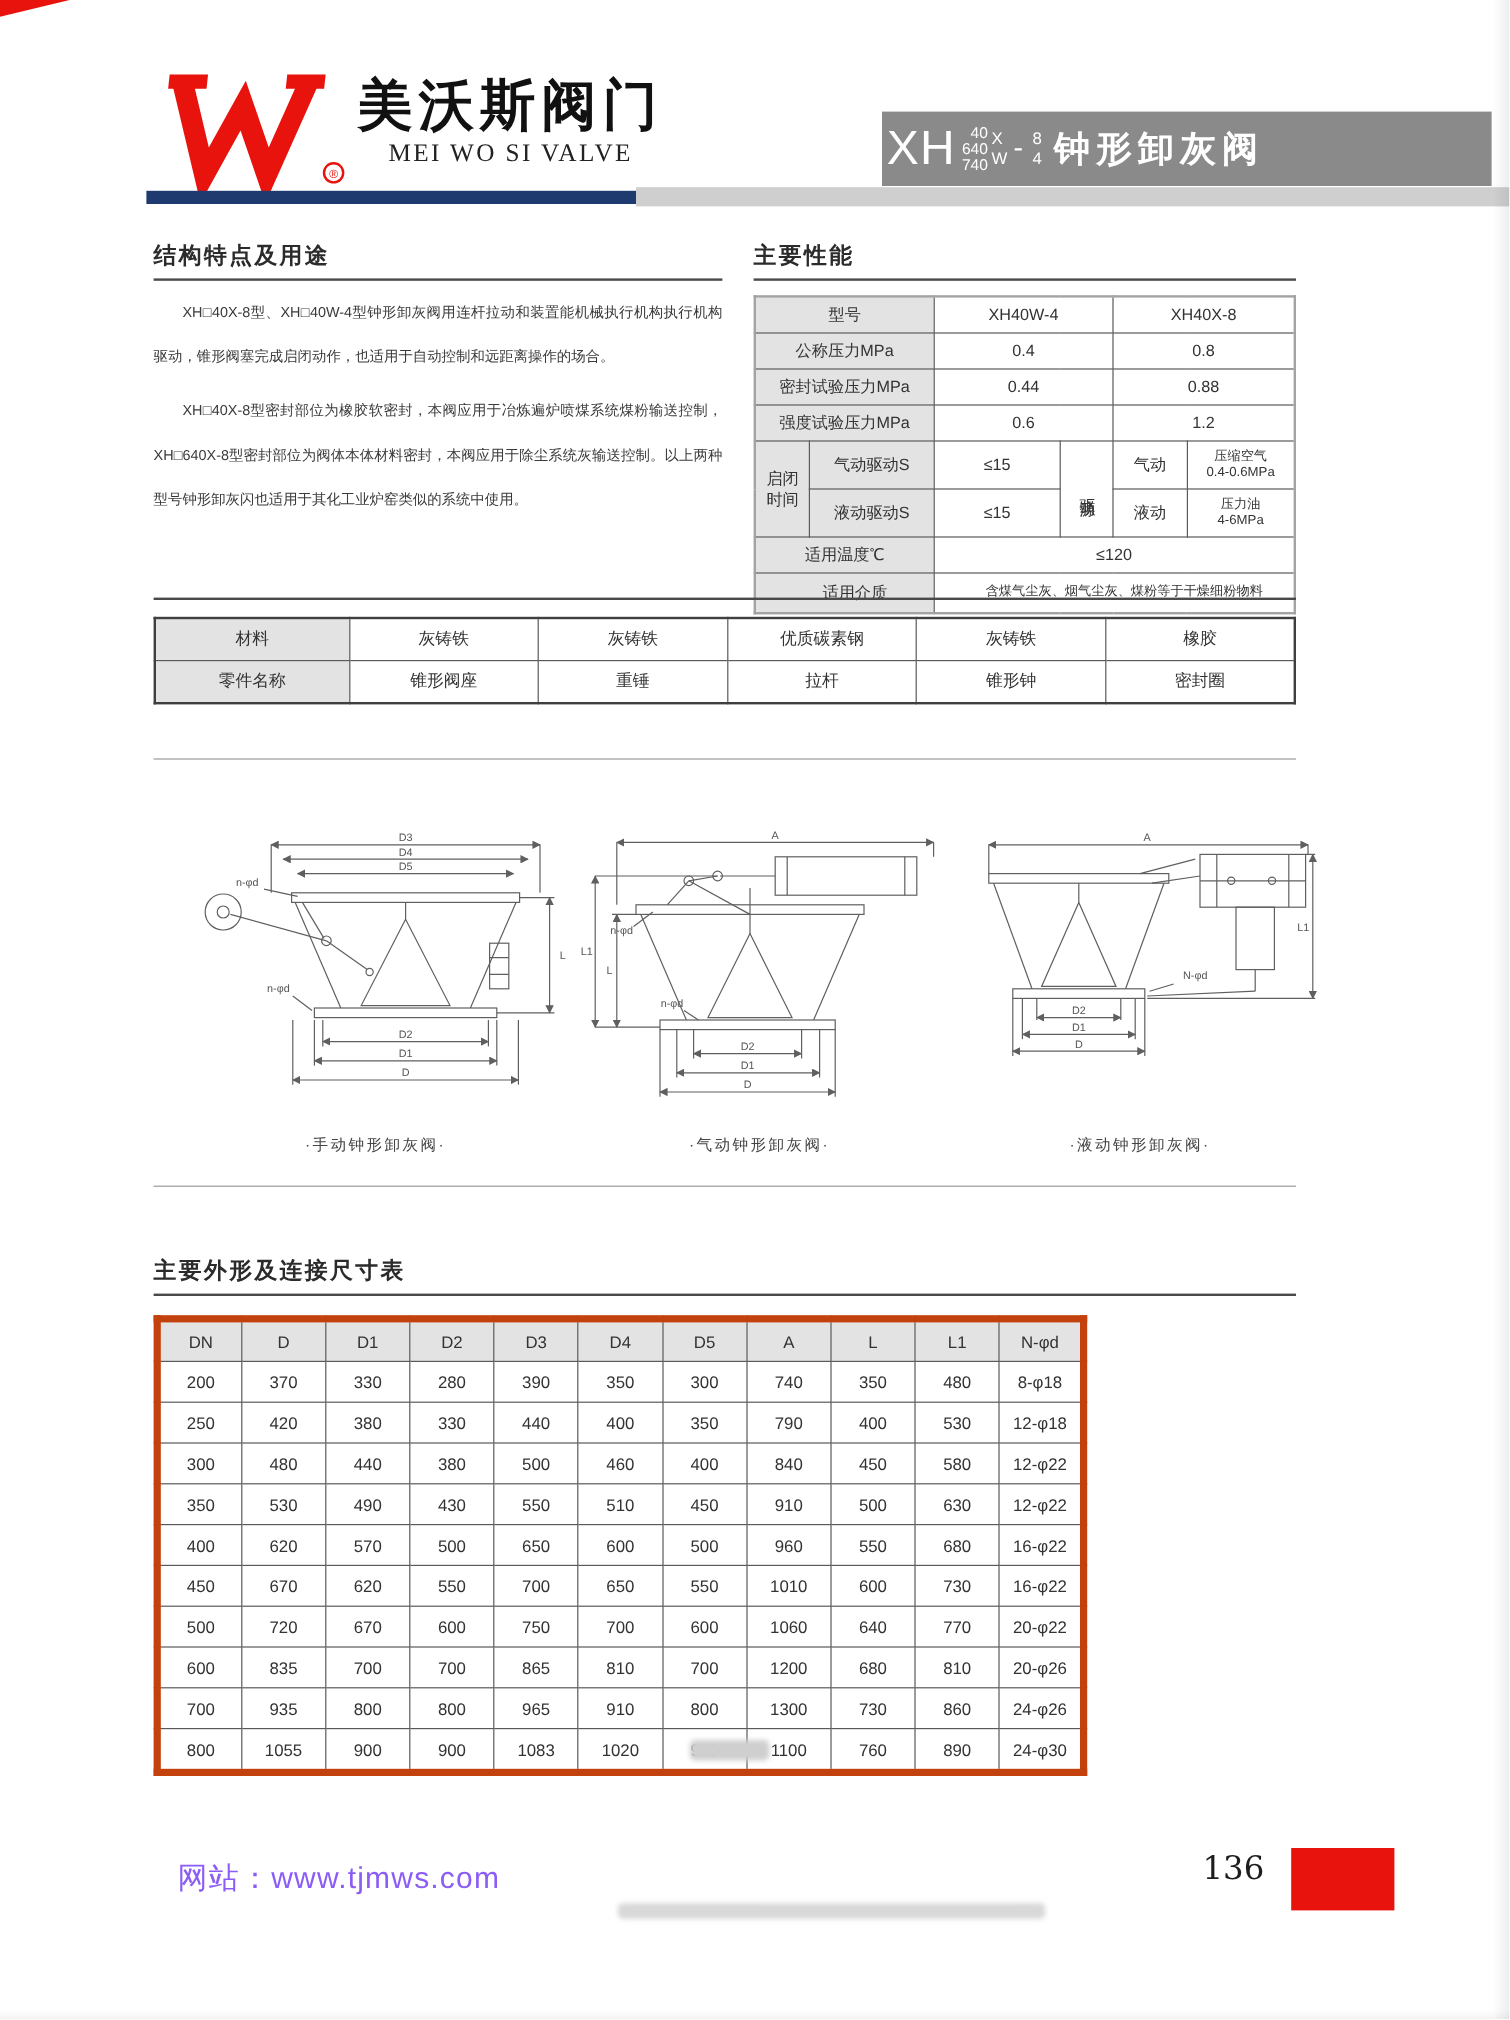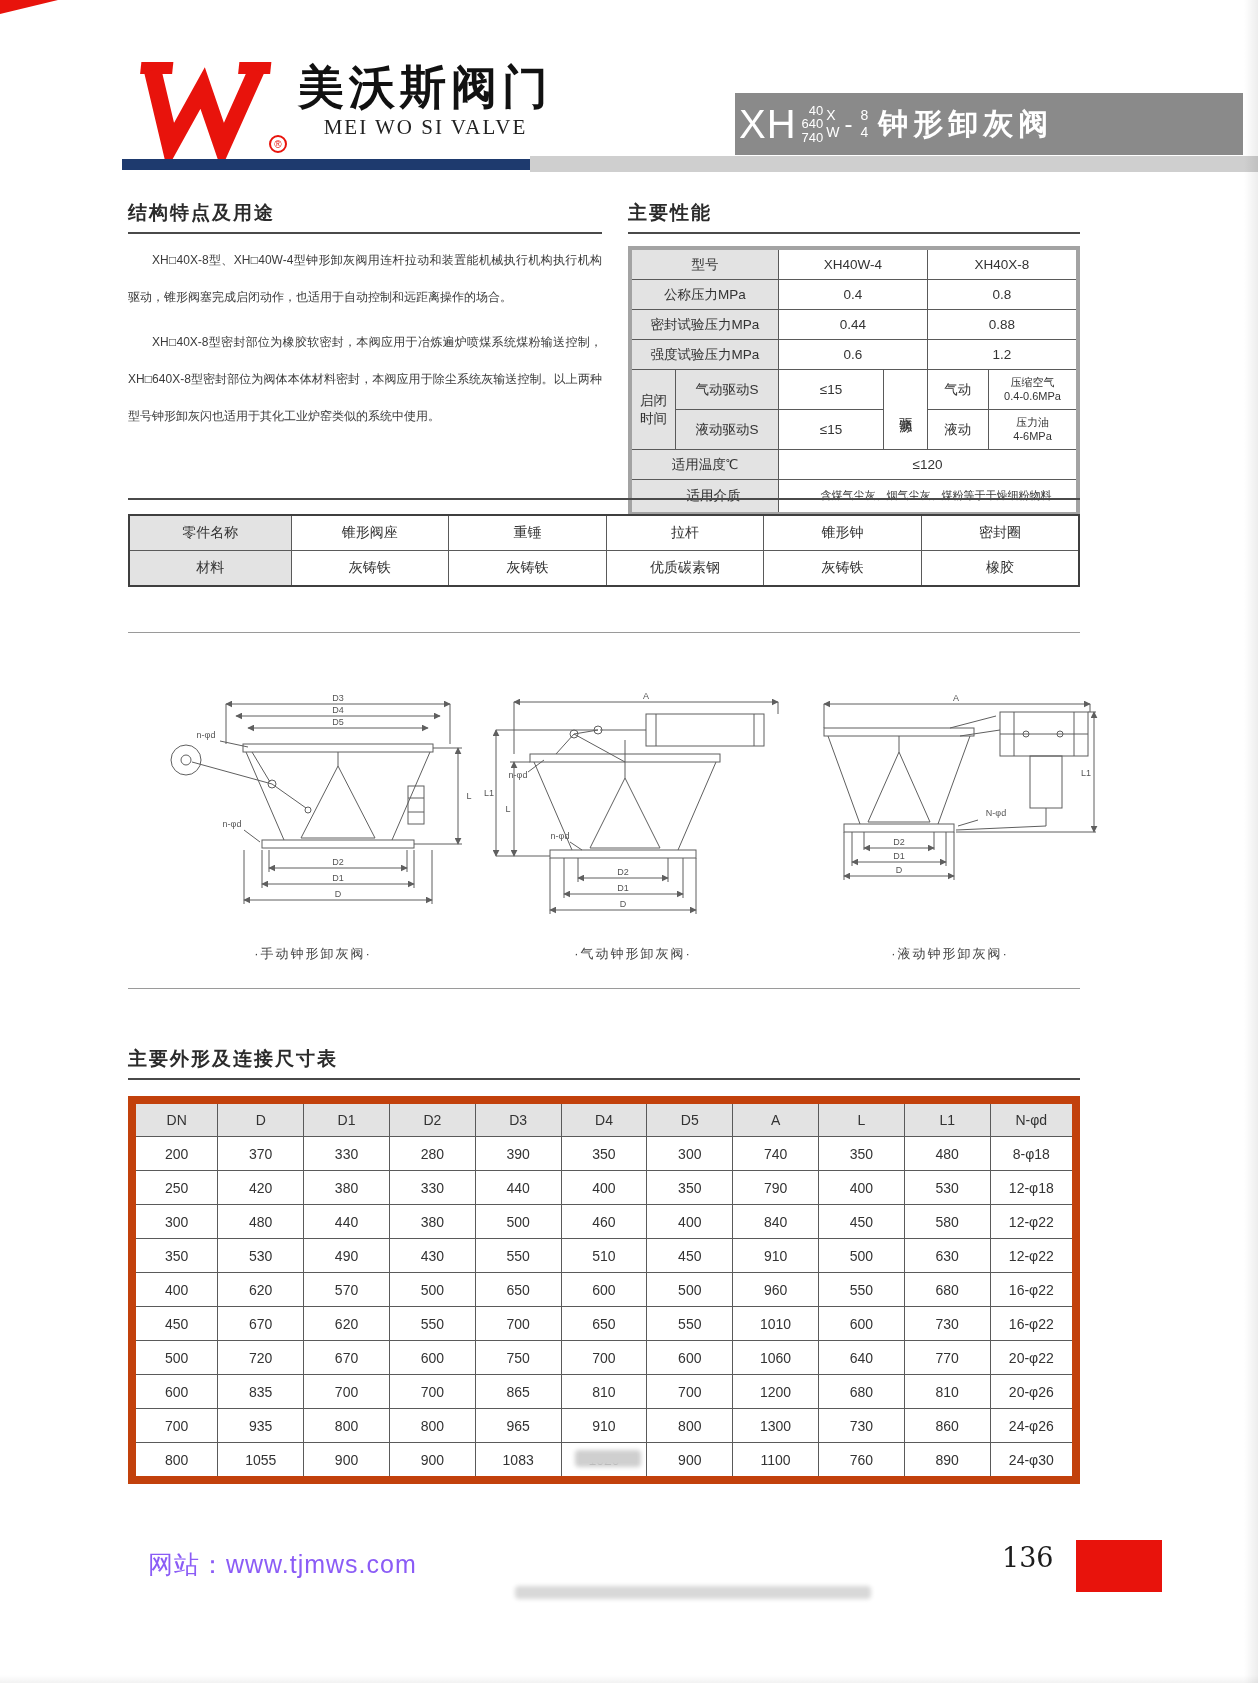--- a/index.html
+++ b/index.html
@@ -33,21 +33,21 @@
   
   .features{left:128px;top:200px;width:474px;}
   .features .sec-rule{width:474px;margin-top:6px;}
   .features p{font-size:12px;line-height:37px;text-align:justify;text-indent:2em;margin:8px 0 0 0;color:#3a3a3a;}
 
   
   .performance{left:628px;top:200px;width:524px;}
   .performance .sec-rule{width:452px;margin-top:6px;}
   table.grid{border-collapse:collapse;background:#fff;}
   table.grid td,table.grid th{border:1px solid #5a5a5a;text-align:center;vertical-align:middle;padding:1px 3px;}
-  .perf-table{width:452px;margin-top:12px;font-size:13.5px;border:4px solid #a3a3a3;}
+  .perf-table{width:452px;margin-top:12px;font-size:13.5px;border:2px solid #a3a3a3;}
   .perf-table .lbl{background:#e3e3e3;}
   .perf-table .h28 td{height:27px;}
   .perf-table .h38 td{height:37px;}
   .perf-table .h30 td{height:30px;padding-left:20px;}
   .perf-table .vert{writing-mode:vertical-rl;text-orientation:upright;font-size:13px;letter-spacing:1px;padding:2px 0;}
   .perf-table .sm{font-size:11px;line-height:1.25;}
 
   
   .materials{left:128px;top:492px;width:952px;}
   .materials .sec-rule{width:952px;margin-top:6px;}
@@ -59,21 +59,21 @@
 
   
   .drawing{top:690px;}
   .drawing svg{display:block;}
   .drawing-caption{text-align:center;font-size:13px;color:#444;letter-spacing:2px;margin-top:10px;}
   .dwg-text{font-size:9px;fill:#555;}
 
   
   .dimensions{left:128px;top:1046px;width:952px;}
   .dimensions .sec-rule{width:952px;margin-top:6px;}
-  .dim-table{width:952px;margin-top:16px;font-size:14px;border:8px solid #c2410c;table-layout:fixed;}
+  .dim-table{width:778px;margin-top:16px;font-size:14px;border:6px solid #c2410c;table-layout:fixed;}
   .dim-table th{background:#e3e3e3;font-weight:normal;height:30px;}
   .dim-table td{height:31px;color:#333;}
 
   
   .website{left:148px;top:1548px;font-size:25px;color:#8b5cf6;letter-spacing:1px;}
   .page-num{left:1002px;top:1542px;font-family:"DejaVu Serif",serif;font-size:27px;color:#1d1d1d;}
   .red-block{left:1076px;top:1540px;width:86px;height:52px;background:#e8130c;}
   .smudge1{left:575px;top:1450px;width:66px;height:17px;background:#cfcfcf;filter:blur(2px);border-radius:4px;}
   .smudge2{left:515px;top:1586px;width:356px;height:13px;background:#d8d8d8;filter:blur(2px);border-radius:4px;}
   .edge-right{right:0;top:0;width:14px;height:1683px;background:linear-gradient(to right,rgba(0,0,0,0),rgba(0,0,0,0.07));}
@@ -205,34 +205,34 @@
       <colgroup>
           <col style="width:162px">
           <col>
           <col>
           <col>
           <col>
           <col>
         </colgroup>
       <tbody>
           <tr>
+            <td class="lbl">材料</td>
+            <td>灰铸铁</td>
+            <td>灰铸铁</td>
+            <td>优质碳素钢</td>
+            <td>灰铸铁</td>
+            <td>橡胶</td>
+          </tr>
+      <tr>
             <td class="lbl">零件名称</td>
             <td>锥形阀座</td>
             <td>重锤</td>
             <td>拉杆</td>
             <td>锥形钟</td>
             <td>密封圈</td>
-          </tr>
-      <tr>
-            <td class="lbl">材料</td>
-            <td>灰铸铁</td>
-            <td>灰铸铁</td>
-            <td>优质碳素钢</td>
-            <td>灰铸铁</td>
-            <td>橡胶</td>
           </tr>
     </tbody>
       </table>
   </div>
 
   <div class="abs divider" style="left:128px;top:632px;width:952px;"></div>
 
   <div class="abs drawing" style="left:148px;width:330px;">
     <svg width="330" height="245" viewBox="0 0 330 245">
       <defs>

